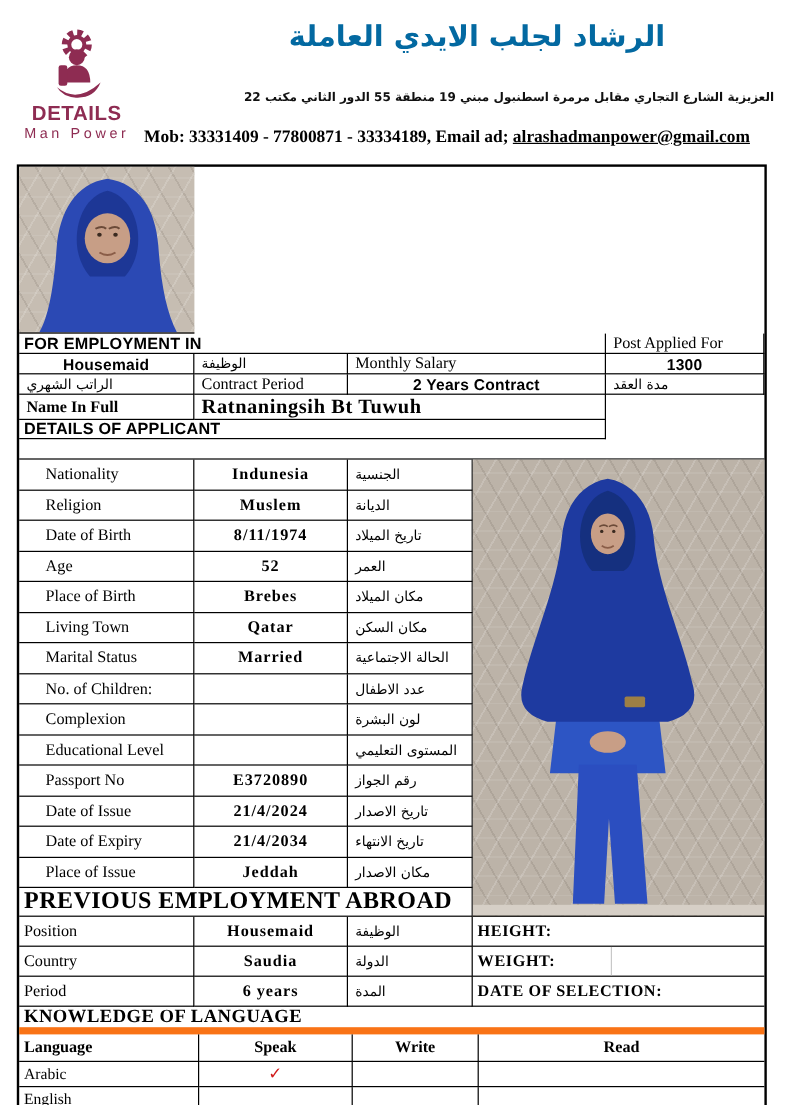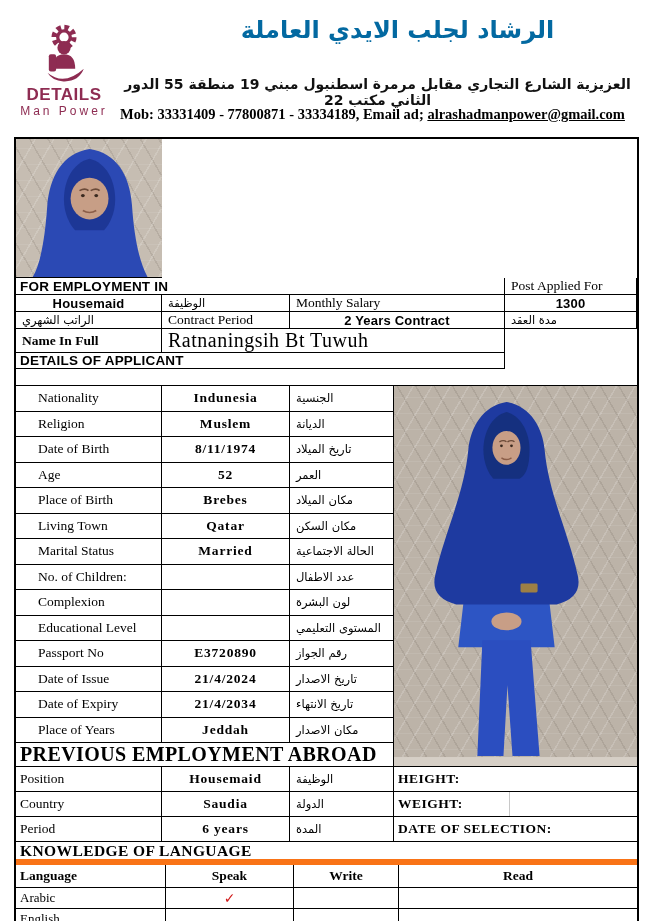--- a/index.html
+++ b/index.html
@@ -9,22 +9,22 @@
     font-family:"Liberation Serif", serif;
   }
   
   .hdr{position:absolute;left:0;top:0;width:657px;height:137px;}
   .logo{position:absolute;left:8px;top:20px;width:112px;height:114px;text-align:center;}
   .logo svg{display:block;margin:0 auto;}
   .logo-name{font-family:"Liberation Sans",sans-serif;font-weight:bold;font-size:17px;letter-spacing:.5px;color:#8e2c52;line-height:1.05;}
   .logo-sub{font-family:"Liberation Sans",sans-serif;font-size:12px;letter-spacing:3px;color:#8e2c52;}
   .title-ar{position:absolute;left:150px;right:12px;top:16px;text-align:center;
     font-family:"DejaVu Sans",sans-serif;font-weight:bold;font-size:24px;color:#0369a1;direction:rtl;}
-  .addr-ar{position:absolute;left:110px;right:12px;top:76px;text-align:center;
-    font-family:"DejaVu Sans",sans-serif;font-weight:bold;font-size:14px;color:#111;direction:rtl;}
+  .addr-ar{position:absolute;left:110px;right:12px;top:76px;
+    font-family:"DejaVu Sans",sans-serif;font-weight:bold;font-size:10px;color:#111;direction:rtl;}
   .contact{position:absolute;left:104px;right:16px;top:106px;text-align:center;
     font-family:"Liberation Serif",serif;font-weight:bold;font-size:14.5px;white-space:nowrap;}
   .contact .email{text-decoration:underline;}
   
   .form{position:absolute;left:14px;top:137px;width:625px;box-sizing:border-box;border:2.5px solid #000;background:#fff;}
   .g{display:grid;}
   .c{box-sizing:border-box;border-right:1px solid #000;border-bottom:1px solid #000;
      display:flex;align-items:center;padding:0 6px;overflow:hidden;white-space:nowrap;}
   .lc{border-right:none;}          
   .lbl{font-size:13.5px;}
@@ -99,21 +99,21 @@
     <div class="c lbl">Post Applied For</div>
     <div class="c val val-sans">Housemaid</div>
     <div class="c ar">الوظيفة</div>
     <div class="c lbl">Monthly Salary</div>
     <div class="c val val-sans">1300</div>
     <div class="c ar">الراتب الشهري</div>
     <div class="c lbl">Contract Period</div>
     <div class="c val val-sans">2 Years Contract</div>
     <div class="c ar">مدة العقد</div>
     <div class="c lbl" style="font-weight:bold">Name In Full</div>
-    <div class="c" style="grid-column:2/4;font-weight:normal;font-size:20px;letter-spacing:.5px">Ratnaningsih Bt Tuwuh</div>
+    <div class="c" style="grid-column:2/4;font-weight:bold;font-size:17px;letter-spacing:.5px">Ratnaningsih Bt Tuwuh</div>
     <div class="c sansH" style="grid-column:1/4">DETAILS OF APPLICANT</div>
   </div>
 
   <div class="gap-row"></div>
 
   <div class="g det-grid">
     <div class="c lc photo" style="grid-column:4;grid-row:1/16">
       <svg viewBox="0 0 242 381" preserveAspectRatio="none" aria-hidden="true">
         <rect x="0" y="372" width="242" height="9" fill="#d6cfc6"></rect>
         <path d="M70,210 Q70,168 86,158 L138,158 Q154,168 154,210 L160,262 L64,262 Z" fill="#2d55c4"></path>
@@ -175,21 +175,21 @@
     <div class="c ar">رقم الجواز</div>
 
     <div class="c lbl lbl-ind">Date of Issue</div>
     <div class="c val">21/4/2024</div>
     <div class="c ar">تاريخ الاصدار</div>
 
     <div class="c lbl lbl-ind">Date of Expiry</div>
     <div class="c val">21/4/2034</div>
     <div class="c ar">تاريخ الانتهاء</div>
 
-    <div class="c lbl lbl-ind">Place of Years</div>
+    <div class="c lbl lbl-ind">Place of Issue</div>
     <div class="c val">Jeddah</div>
     <div class="c ar">مكان الاصدار</div>
 
     <div class="c secH" style="grid-column:1/4;font-size:20px">PREVIOUS EMPLOYMENT ABROAD</div>
   </div>
 
   <div class="g prev-grid">
     <div class="c lbl" style="padding-left:4px">Position</div>
     <div class="c val">Housemaid</div>
     <div class="c ar">الوظيفة</div>

